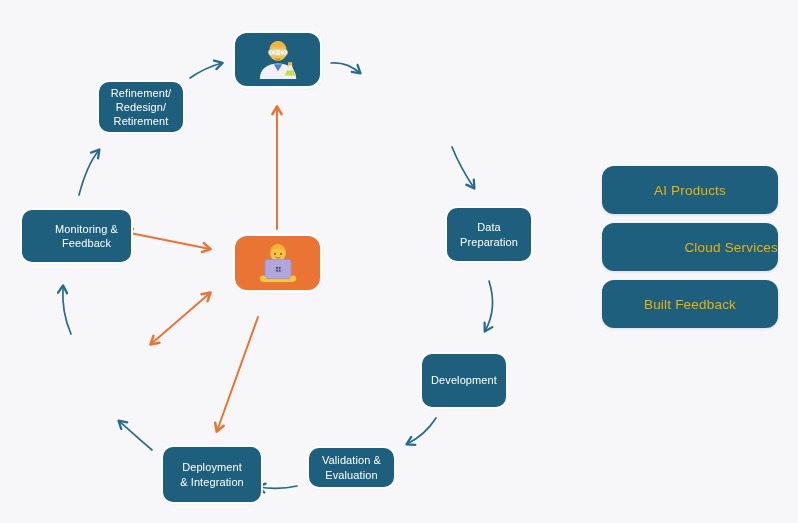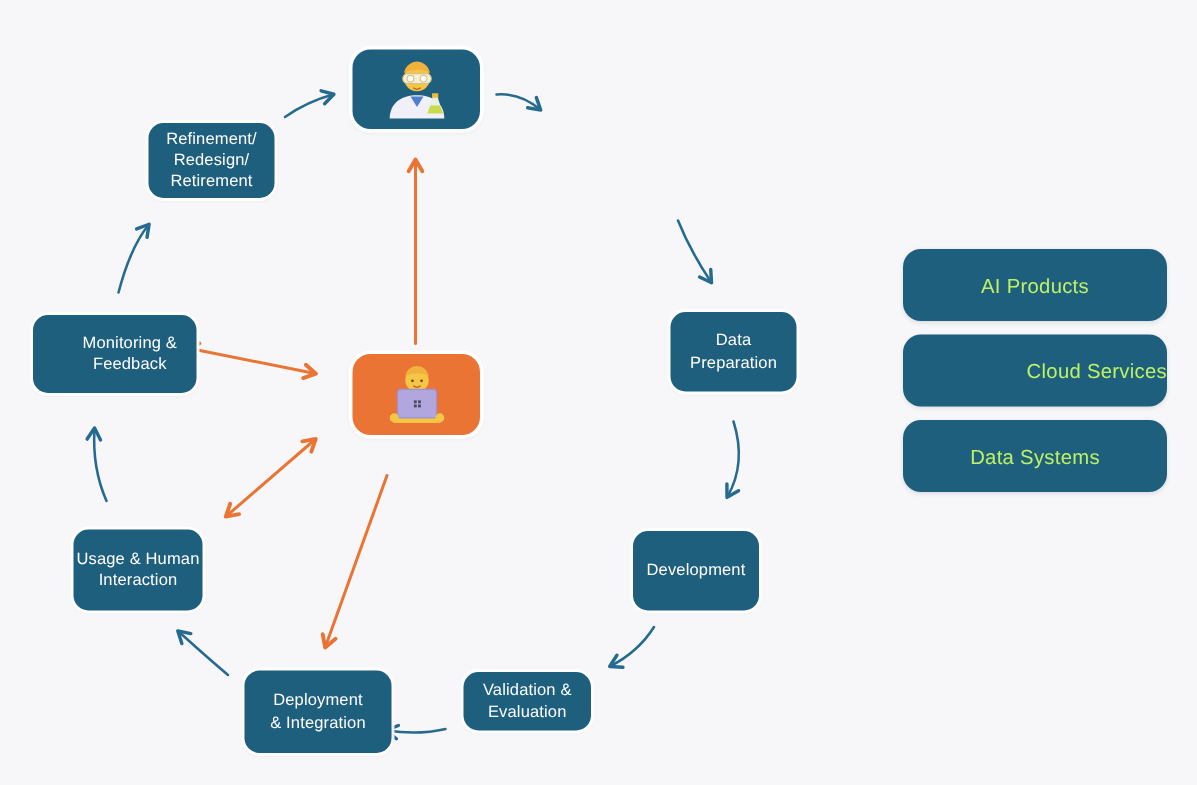--- a/index.html
+++ b/index.html
@@ -11,21 +11,21 @@
     box-shadow:0 0 0 2px rgba(255,255,255,0.9),0 1px 3px rgba(16,42,67,0.10);
     letter-spacing:.1px;
   }
   .imgbox{
     position:absolute;border-radius:12px;display:flex;align-items:center;justify-content:center;
     box-shadow:0 0 0 2.5px rgba(255,255,255,0.95),0 1px 4px rgba(16,42,67,0.12);
   }
   .imgbox.teal{background:#1E5F7E;}
   .imgbox.orange{background:#EA7434;}
   .pill{
-    position:absolute;left:602px;width:176px;height:48px;background:#1E5F7E;color:#bef264;
+    position:absolute;left:602px;width:176px;height:48px;background:#1E5F7E;color:#eab308;
     border-radius:12px;display:flex;align-items:center;justify-content:center;
     font-size:13.5px;font-weight:500;box-shadow:0 1px 3px rgba(16,42,67,0.12);
     letter-spacing:.2px;
   }
   svg.overlay{position:absolute;left:0;top:0;pointer-events:none;}
   .arrow-teal{fill:none;stroke:#266B8F;stroke-width:1.7;stroke-linecap:round;}
   .arrow-orange{fill:none;stroke:#EA7434;stroke-width:2;stroke-linecap:round;}
 </style>
 </head>
 <body>
@@ -98,39 +98,35 @@
 Retirement</span>
   </div>
   <div class="node" style="left:447px;top:208px;width:84px;height:53px;text-align:center;">
     <span>Data
 Preparation</span>
   </div>
   <div class="node" style="left:22px;top:210px;width:89px;height:52px;padding-left:20px;">
     <span>Monitoring &amp;
 Feedback</span>
   </div>
-  <div class="node" style="left:49px;top:353px;width:86px;height:54px;">
-    <span>Usage &amp; Human
-Interaction</span>
-  </div>
   <div class="node" style="left:422px;top:354px;width:84px;height:53px;">
     <span>Development</span>
   </div>
   <div class="node" style="left:163px;top:447px;width:98px;height:55px;">
     <span>Deployment
 &amp; Integration</span>
   </div>
   <div class="node" style="left:309px;top:448px;width:85px;height:39px;">
     <span>Validation &amp;
 Evaluation</span>
   </div>
 
   <div class="pill" style="top:166px;">
     <span>AI Products</span>
   </div>
   <div class="pill" style="top:223px;justify-content:flex-end;">
     <span>Cloud Services</span>
   </div>
   <div class="pill" style="top:280px;">
-    <span>Data Systems</span>
+    <span>Built Feedback</span>
   </div>
 
 </div>
 
 </body></html>

